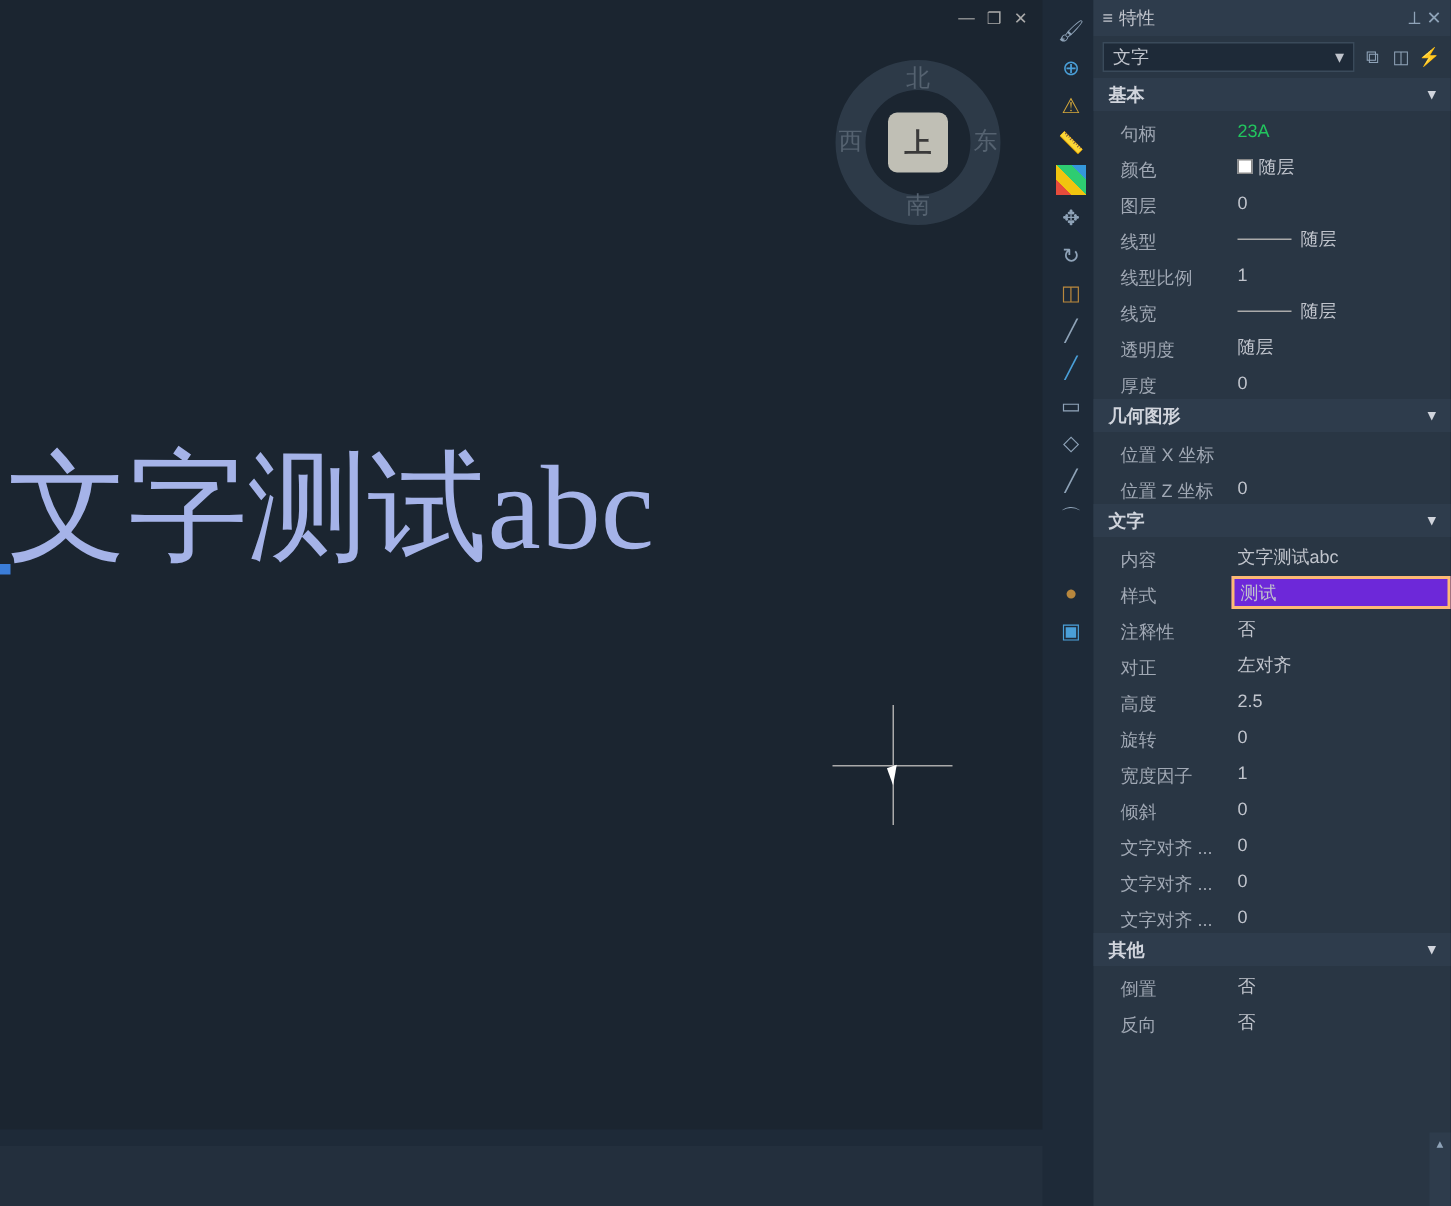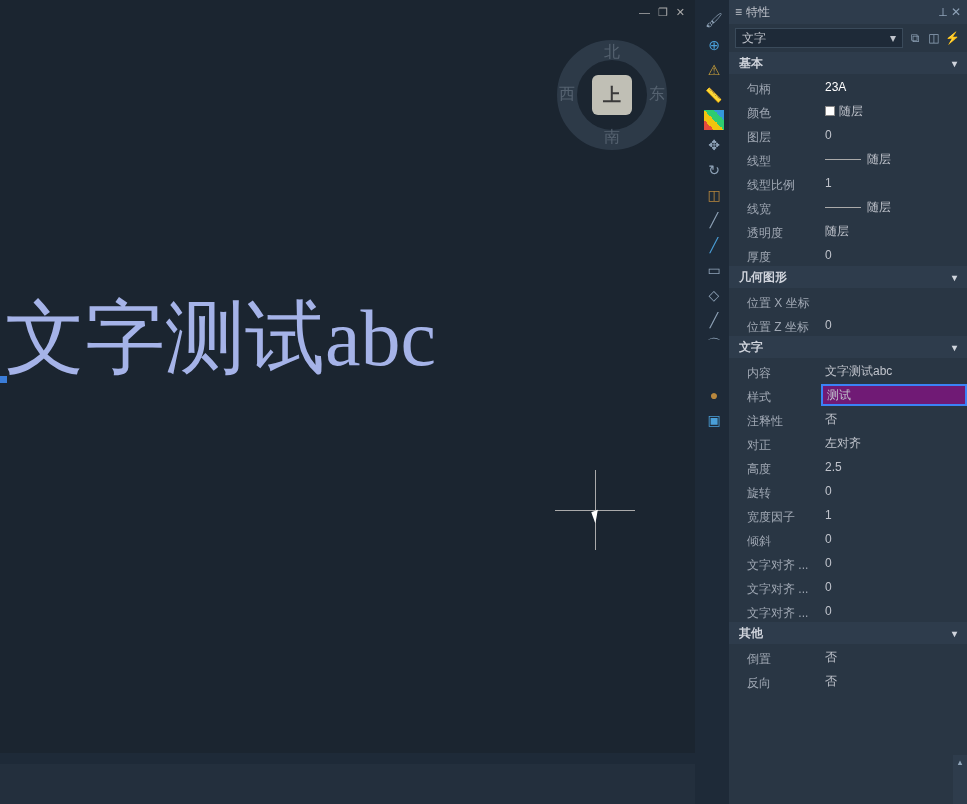--- a/index.html
+++ b/index.html
@@ -222,24 +222,24 @@
 }
 .prop-value {
   flex: 1;
   color: #c0c4cc;
   font-size: 12px;
   height: 22px;
   display: flex;
   align-items: center;
   padding: 0 4px;
 }
-.prop-value.dimmed { color: #ffffff; }
+.prop-value.dimmed { color: #22c55e; }
 .prop-value.highlighted {
-  border: 2px solid #3b82f6;
-  background: #701a75;
+  border: 2px solid #fdba74;
+  background: #6d28d9;
   margin-top: 44px;
 }
 .bylayer-swatch {
   display: inline-block;
   width: 10px;
   height: 10px;
   border: 1px solid #888;
   background: #fff;
   margin-right: 4px;
 }

